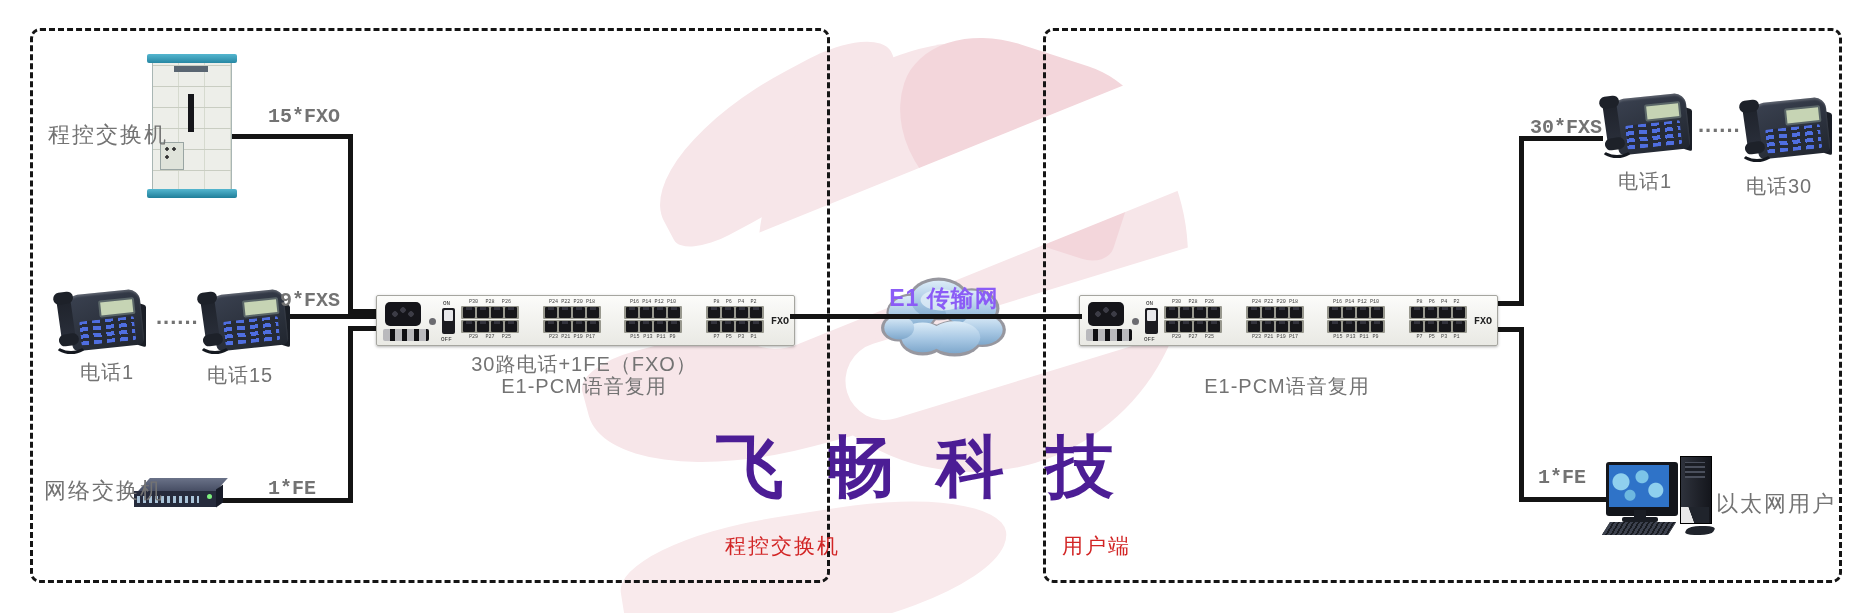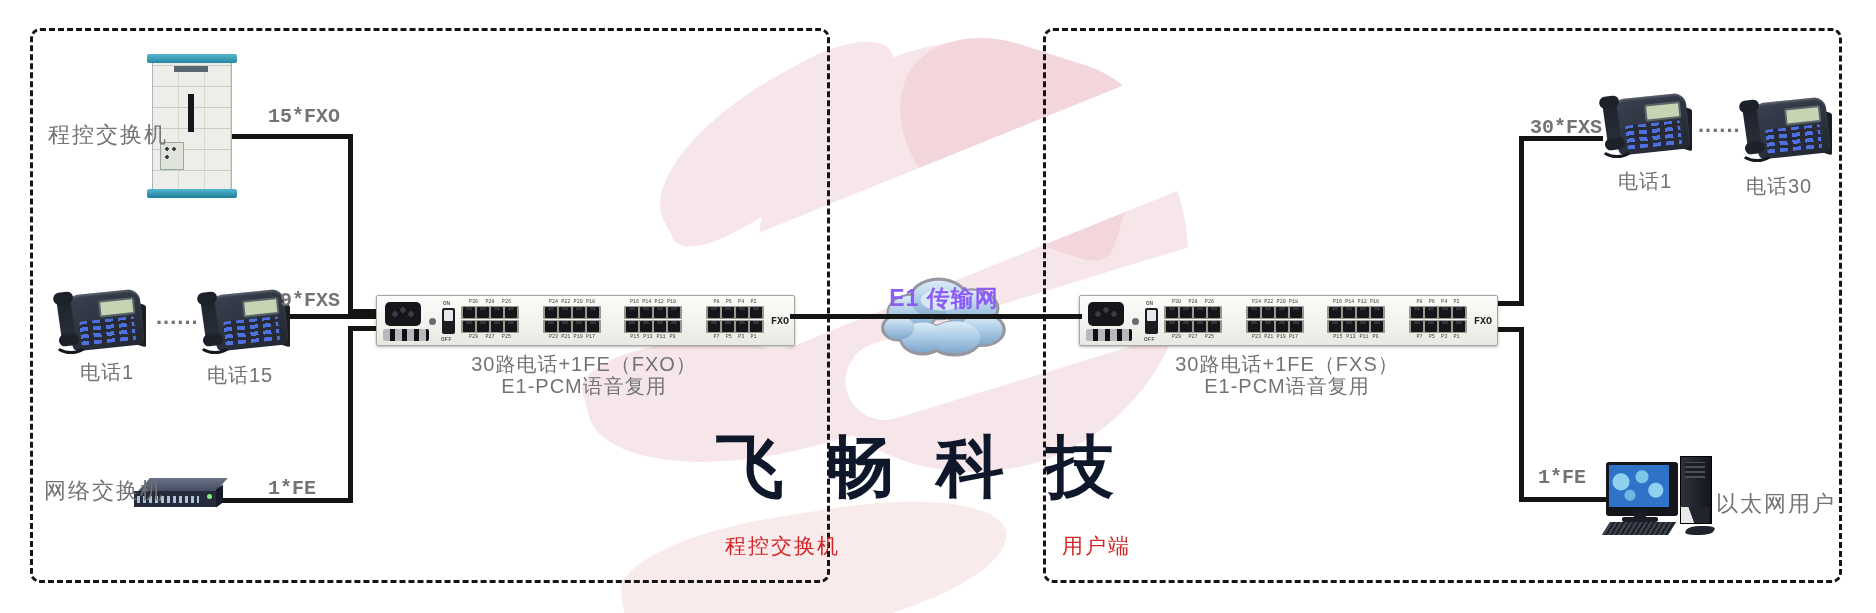--- a/index.html
+++ b/index.html
@@ -8,21 +8,21 @@
 
   
   .wm{position:absolute;z-index:1;}
   .wm-circle{left:758px;top:42px;width:430px;height:430px;border-radius:50%;background:#f7e6e9;}
   .wm-accent{left:892px;top:48px;width:250px;height:185px;background:#f3d6db;border-radius:55% 45% 15% 85%;transform:rotate(18deg);}
   .wm-cut1{left:700px;top:148px;width:560px;height:118px;background:#fff;border-radius:60px;transform:rotate(-22deg);}
   .wm-cut2{left:838px;top:292px;width:420px;height:78px;background:#fff;border-radius:40px;transform:rotate(-17deg);}
   .wm-leaf1{left:588px;top:322px;width:330px;height:138px;background:#f7e6e9;border-radius:20% 80% 30% 70%;transform:rotate(-15deg);}
   .wm-leaf2{left:640px;top:82px;width:280px;height:118px;background:#f7e6e9;border-radius:70% 30% 80% 20%;transform:rotate(-28deg);}
   .wm-tail{left:620px;top:512px;width:390px;height:120px;background:#f9eaec;border-radius:50% 50% 70% 30%;transform:rotate(-9deg);}
-  .wm-cn{left:716px;top:422px;font-size:68px;font-weight:700;letter-spacing:42px;color:#0f172a;white-space:nowrap;}
+  .wm-cn{left:716px;top:422px;font-size:68px;font-weight:700;letter-spacing:42px;color:#4c1d95;white-space:nowrap;}
   .wm-en{left:688px;top:520px;font-size:42px;letter-spacing:12px;color:#e7e7e7;white-space:nowrap;}
 
   
   .zone{position:absolute;border:3px dashed #151515;border-radius:10px;z-index:2;}
   .zone-left{left:30px;top:28px;width:794px;height:549px;}
   .zone-right{left:1043px;top:28px;width:793px;height:549px;}
 
   
   .wire{position:absolute;background:#141414;z-index:4;}
 
@@ -486,19 +486,18 @@
   <div class="lbl cn" style="left:44px;top:476px;">网络交换机</div>
   <div class="lbl mono" style="left:268px;top:477px;">1*FE</div>
   <div class="lbl dev-title" style="left:434px;top:351px;">30路电话+1FE（FXO）</div>
   <div class="lbl dev-title" style="left:434px;top:373px;">E1-PCM语音复用</div>
   <div class="lbl red" style="left:725px;top:532px;">程控交换机</div>
 
   <div class="lbl mono" style="left:1530px;top:116px;">30*FXS</div>
   <div class="lbl dots" style="left:1698px;top:112px;">......</div>
   <div class="lbl cn-s" style="left:1618px;top:168px;">电话1</div>
   <div class="lbl cn-s" style="left:1746px;top:173px;">电话30</div>
-  <div class="lbl dev-title" style="left:1137px;top:351px;">30路电话+1FE（FXS）</div>
   <div class="lbl dev-title" style="left:1137px;top:373px;">E1-PCM语音复用</div>
   <div class="lbl mono" style="left:1538px;top:466px;">1*FE</div>
   <div class="lbl cn" style="left:1716px;top:489px;">以太网用户</div>
   <div class="lbl red" style="left:1062px;top:532px;">用户端</div>
 
 </div>
 
 </body></html>

